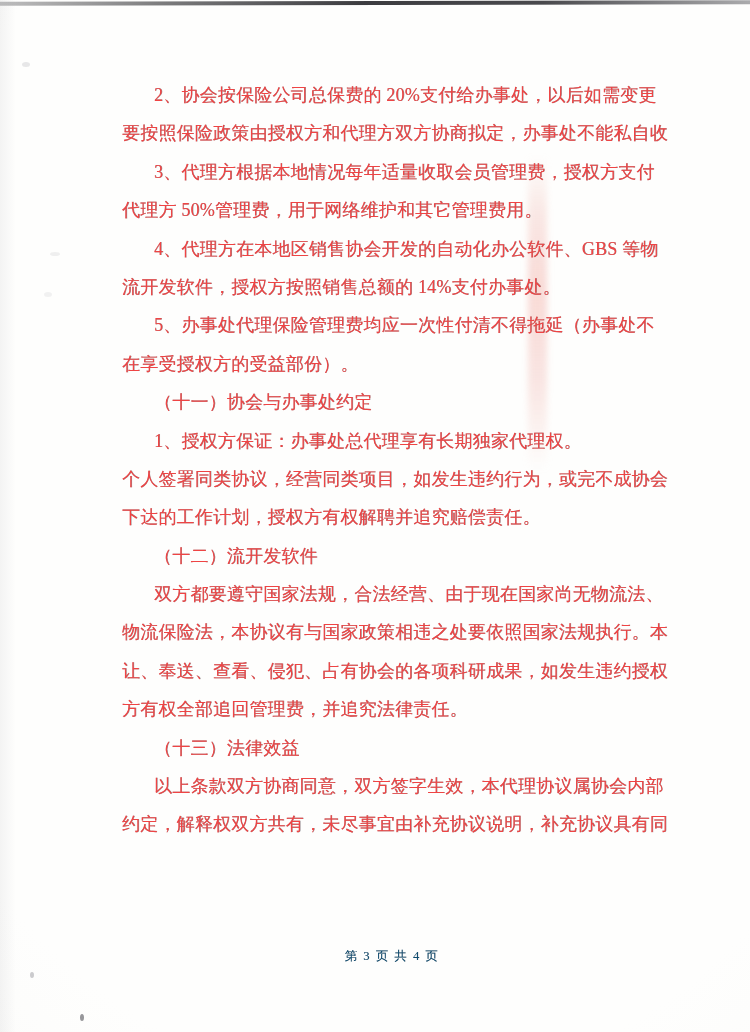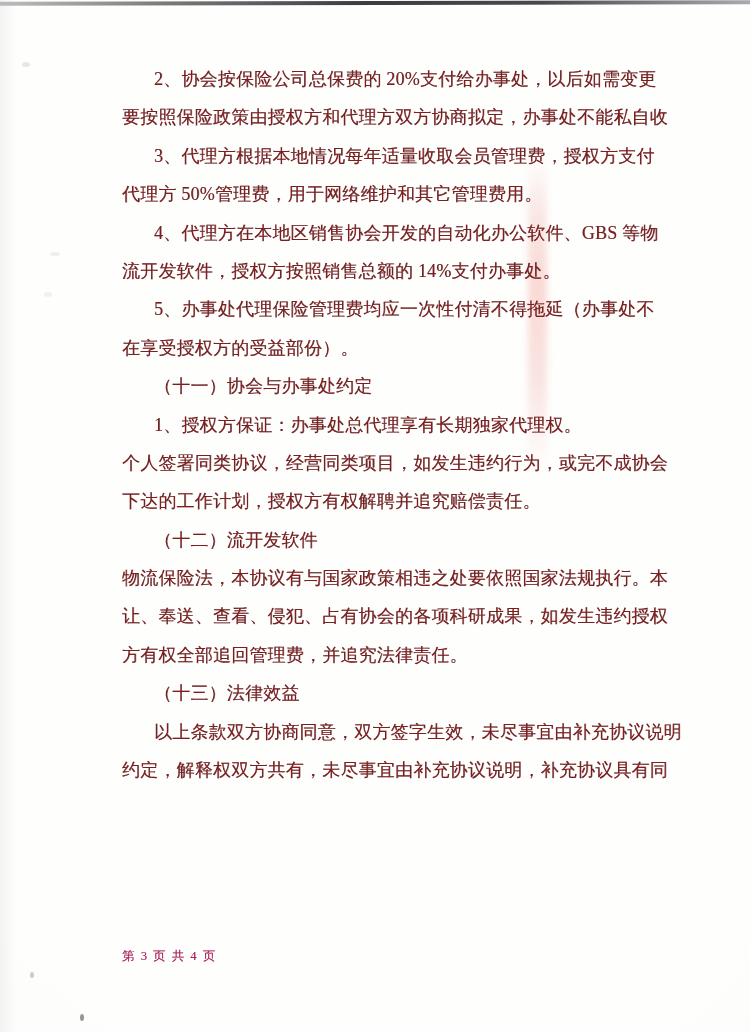--- a/index.html
+++ b/index.html
@@ -60,44 +60,44 @@
     border-radius: 50%;
   }
   .speck.s1 { left: 22px;  top: 62px;  width: 8px;  height: 5px;  background: rgba(130,130,138,0.18); }
   .speck.s2 { left: 50px;  top: 252px; width: 10px; height: 4px;  background: rgba(130,130,138,0.12); }
   .speck.s3 { left: 44px;  top: 292px; width: 8px;  height: 5px;  background: rgba(130,130,138,0.10); }
   .speck.s4 { left: 30px;  top: 972px; width: 4px;  height: 6px;  background: rgba(110,110,118,0.35); }
   .speck.s5 { left: 80px;  top: 1014px; width: 4px; height: 7px;  background: rgba(95,95,102,0.65); }
   .text-lines {
     position: absolute;
     left: 122px;
-    top: 60px;
+    top: 76px;
     width: 540px;
     font-size: 18px;
-    color: #7f1d1d;
+    color: #ef4444;
   }
   .line {
     line-height: 38.4px;
     height: 38.4px;
     white-space: nowrap;
     letter-spacing: 0.2px;
     text-shadow: 0.4px 0 0 rgba(60,60,70,0.55);
   }
   .line.indent {
     padding-left: 32px;
   }
   .footer {
     position: absolute;
     left: 122px;
     top: 948px;
     width: 540px;
-    text-align: left;
+    text-align: center;
     font-size: 12.5px;
     letter-spacing: 1.5px;
-    color: #be185d;
+    color: #0c4a6e;
     text-shadow: 0.3px 0 0 rgba(70,70,80,0.5);
   }
 </style>
 </head>
 <body>
 
 <div class="page-bg"></div>
 <div class="edge-shade-left"></div>
 <div class="scanline"></div>
 <div class="pink-streak"></div>
@@ -114,21 +114,22 @@
   <div class="line">代理方 50%管理费，用于网络维护和其它管理费用。</div>
   <div class="line indent">4、代理方在本地区销售协会开发的自动化办公软件、GBS 等物</div>
   <div class="line">流开发软件，授权方按照销售总额的 14%支付办事处。</div>
   <div class="line indent">5、办事处代理保险管理费均应一次性付清不得拖延（办事处不</div>
   <div class="line">在享受授权方的受益部份）。</div>
   <div class="line indent">（十一）协会与办事处约定</div>
   <div class="line indent">1、授权方保证：办事处总代理享有长期独家代理权。</div>
   <div class="line">个人签署同类协议，经营同类项目，如发生违约行为，或完不成协会</div>
   <div class="line">下达的工作计划，授权方有权解聘并追究赔偿责任。</div>
   <div class="line indent">（十二）流开发软件</div>
+  <div class="line indent">双方都要遵守国家法规，合法经营、由于现在国家尚无物流法、</div>
   <div class="line">物流保险法，本协议有与国家政策相违之处要依照国家法规执行。本</div>
   <div class="line">让、奉送、查看、侵犯、占有协会的各项科研成果，如发生违约授权</div>
   <div class="line">方有权全部追回管理费，并追究法律责任。</div>
   <div class="line indent">（十三）法律效益</div>
-  <div class="line indent">以上条款双方协商同意，双方签字生效，未尽事宜由补充协议说明</div>
+  <div class="line indent">以上条款双方协商同意，双方签字生效，本代理协议属协会内部</div>
   <div class="line">约定，解释权双方共有，未尽事宜由补充协议说明，补充协议具有同</div>
 </div>
 
 <div class="footer">第 3 页 共 4 页</div>
 
 </body></html>

